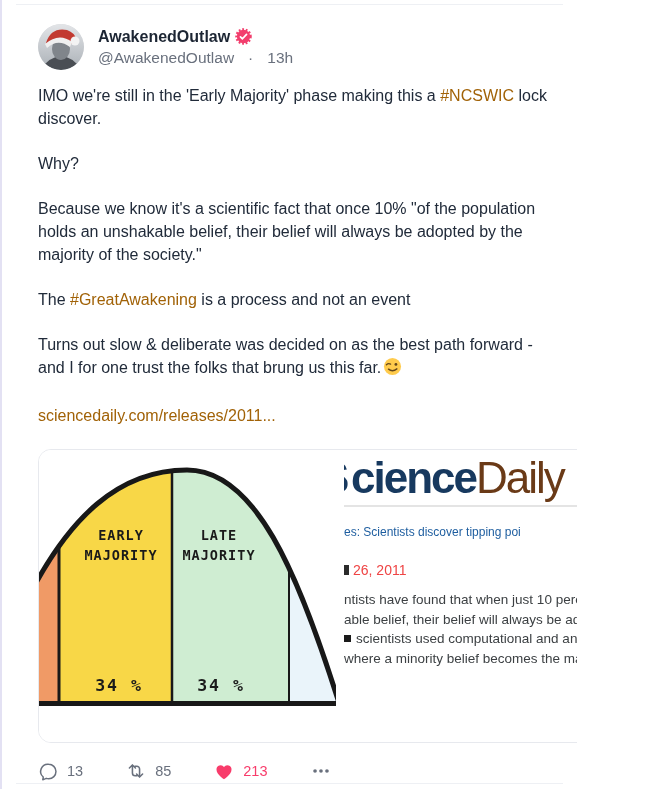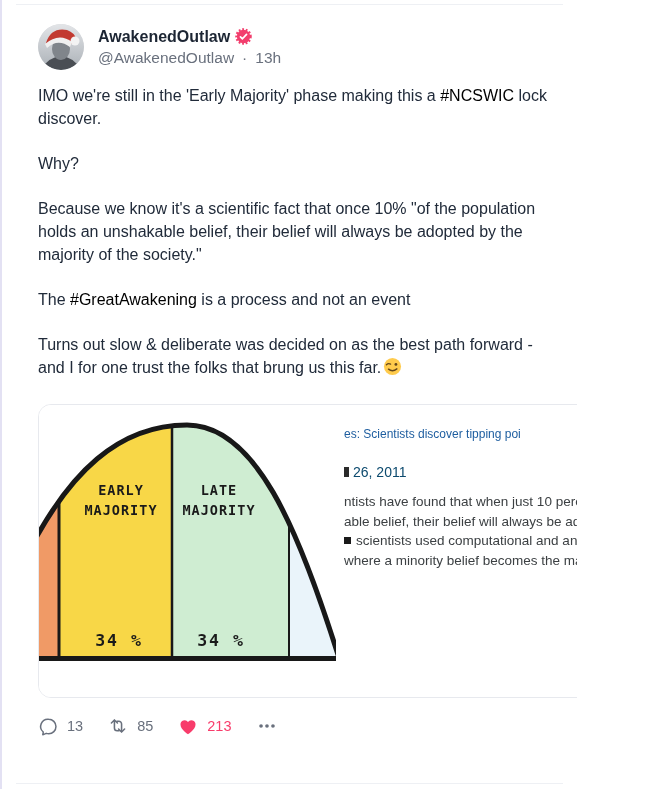--- a/index.html
+++ b/index.html
@@ -7,47 +7,47 @@
   .page{position:relative;width:577px;height:789px;background:#fff;overflow:hidden;}
   .left-edge{position:absolute;left:0;top:0;width:2px;height:100%;background:#e3e1f3;}
   .hairline{position:absolute;left:16px;right:14px;height:1px;background:#eef0f4;}
   .hl-top{top:4px}
   .hl-bottom{bottom:5px}
   .article{padding:24px 16px 0 38px;}
   .header{display:flex;gap:14px;align-items:center;margin-bottom:14px;}
   .avatar{width:46px;height:46px;border-radius:50%;overflow:hidden;flex:0 0 auto;cursor:pointer;background:#d7d9dc;}
   .nameblock{display:flex;flex-direction:column;gap:3px;}
   .name-row{display:flex;align-items:center;gap:4px;font-weight:700;font-size:16px;color:#1c2533;cursor:pointer;}
-  .handle-row{font-size:15.5px;color:#69707d;display:flex;gap:8px;align-items:flex-start;}
+  .handle-row{font-size:15.5px;color:#69707d;display:flex;gap:14px;align-items:flex-start;}
   .tweet-text{font-size:16px;line-height:23px;color:#212b3a;}
   .tweet-text p{margin:0 0 22px;max-width:604px;}
-  .link{color:#000000;text-decoration:none;cursor:pointer;text-align:center;}
+  .link{color:#a16207;text-decoration:none;cursor:pointer;text-align:center;}
   .emoji{display:inline-block;vertical-align:-3px;margin-left:2px;}
   .media{width:619px;height:292px;border:1px solid #e7e9ee;border-radius:13px;overflow:hidden;display:flex;background:#fff;cursor:pointer;}
   .bell{width:297px;height:292px;flex:0 0 auto;display:block;}
   .bell text{font-family:"DejaVu Sans Mono",monospace;font-weight:bold;fill:#1a1a1a;}
   .bell .seg-label{font-size:13.5px;letter-spacing:1px;}
   .bell .seg-value{font-size:16.5px;letter-spacing:2px;}
   .sd{flex:1;padding:4px 0 0 8px;overflow:hidden;white-space:nowrap;background:#fff;}
   .sd-logo-row{display:flex;align-items:baseline;border-bottom:2px solid #e4e4e4;padding-bottom:1px;height:50px;}
   .sd-logo-row span{font-size:44px;letter-spacing:-2px;line-height:48px;}
   .sd-s-clip{display:inline-block;width:7px;overflow:hidden;height:48px;}
   .sd-s-clip span{display:inline-block;margin-left:-24px;font-weight:700;color:#17395f;}
   .sd-science{font-weight:700;color:#17395f;}
   .sd-daily{font-weight:400;color:#6a3a17;}
   .sd-tagline{font-size:15.5px;color:#5f6368;margin-top:7px;}
   .sd-headline{font-size:12px;color:#1d5d9f;line-height:25px;margin-top:13px;}
-  .sd-date,.sd-source{font-size:14px;color:#0c4a6e;display:flex;align-items:center;gap:4px;}
+  .sd-date,.sd-source{font-size:14px;color:#ef4444;display:flex;align-items:center;gap:4px;}
   .sd-date{margin-top:17px;}
   .sd-source{margin-top:14px;}
   .cal-sliver{width:5px;height:10px;background:#2b2b2b;flex:0 0 auto;}
   .sd-summary{font-size:13.5px;color:#3c4043;line-height:19.5px;margin-top:12px;}
   .sd-summary .row{display:flex;align-items:center;gap:5px;}
   .bullet-sliver{width:7px;height:7px;background:#1a1a1a;flex:0 0 auto;}
-  .actions{display:flex;align-items:center;gap:24px;margin-top:17px;color:#69707d;font-size:14.5px;}
+  .actions{display:flex;align-items:center;gap:42px;margin-top:17px;color:#69707d;font-size:14.5px;}
   .action{display:flex;align-items:center;gap:8px;cursor:pointer;background:none;border:none;color:#69707d;font:inherit;padding:0;}
   .action svg{display:block;}
   .action .cnt{color:#69707d;}
   .action.liked .cnt{color:#f83c6b;font-weight:400;text-align:center;}
 </style>
 </head>
 <body>
 
 <div class="page">
   <div class="left-edge"></div>
@@ -97,20 +97,21 @@
       <p><span>IMO we're still in the 'Early Majority' phase making this a </span><a class="link">#NCSWIC</a><span> lock discover.</span></p>
       <p><span>Why?</span></p>
       <p><span>Because we know it's a scientific fact that once 10% "of the population holds an unshakable belief, their belief will always be adopted by the majority of the society."</span></p>
       <p><span>The </span><a class="link">#GreatAwakening</a><span> is a process and not an event</span></p>
       <p><span>Turns out slow &amp; deliberate was decided on as the best path forward - and I for one trust the folks that brung us this far.</span><span class="emoji"><svg width="19" height="19" viewBox="0 0 20 20">
               <circle cx="10" cy="10" r="9" fill="#ffcb4c"></circle>
               <circle cx="13.6" cy="7.8" r="1.5" fill="#65471b"></circle>
               <path d="M3.6 8.1q2.1-1.9 4.4-.6" stroke="#65471b" stroke-width="1.4" fill="none" stroke-linecap="round"></path>
               <path d="M5.8 12.8q4.2 3.4 8.8-.3" stroke="#65471b" stroke-width="1.5" fill="none" stroke-linecap="round"></path>
             </svg></span></p>
+      <p><a class="link">sciencedaily.com/releases/2011...</a></p>
     </div>
 
     <div class="media">
 
       <svg class="bell" viewBox="0 0 297 292">
         <defs>
           <clipPath id="undercurve">
             <path d="M-8 142 C 30 70 78 20 148 20 C 216 20 259 122 300 253 L300 256 L-8 256 Z"></path>
           </clipPath>
         </defs>
@@ -128,20 +129,25 @@
         <line x1="-8" y1="253.5" x2="300" y2="253.5" stroke="#181818" stroke-width="5"></line>
         <text class="seg-label" x="82" y="90" text-anchor="middle">EARLY</text>
         <text class="seg-label" x="82" y="110" text-anchor="middle">MAJORITY</text>
         <text class="seg-label" x="180" y="90" text-anchor="middle">LATE</text>
         <text class="seg-label" x="180" y="110" text-anchor="middle">MAJORITY</text>
         <text class="seg-value" x="80" y="241" text-anchor="middle">34 %</text>
         <text class="seg-value" x="182" y="241" text-anchor="middle">34 %</text>
       </svg>
 
       <div class="sd">
+        <div class="sd-logo-row">
+          <span class="sd-s-clip"><span>S</span></span>
+            <span class="sd-science">cience</span>
+            <span class="sd-daily">Daily</span>
+        </div>
         <div class="sd-headline">
           <div>es: Scientists discover tipping poi</div>
         </div>
         <div class="sd-date">
           <span class="cal-sliver"></span>
           <span>26, 2011</span>
         </div>
         <div class="sd-summary">
           <div class="row">
               <span>ntists have found that when just 10 percent of the popula</span>

